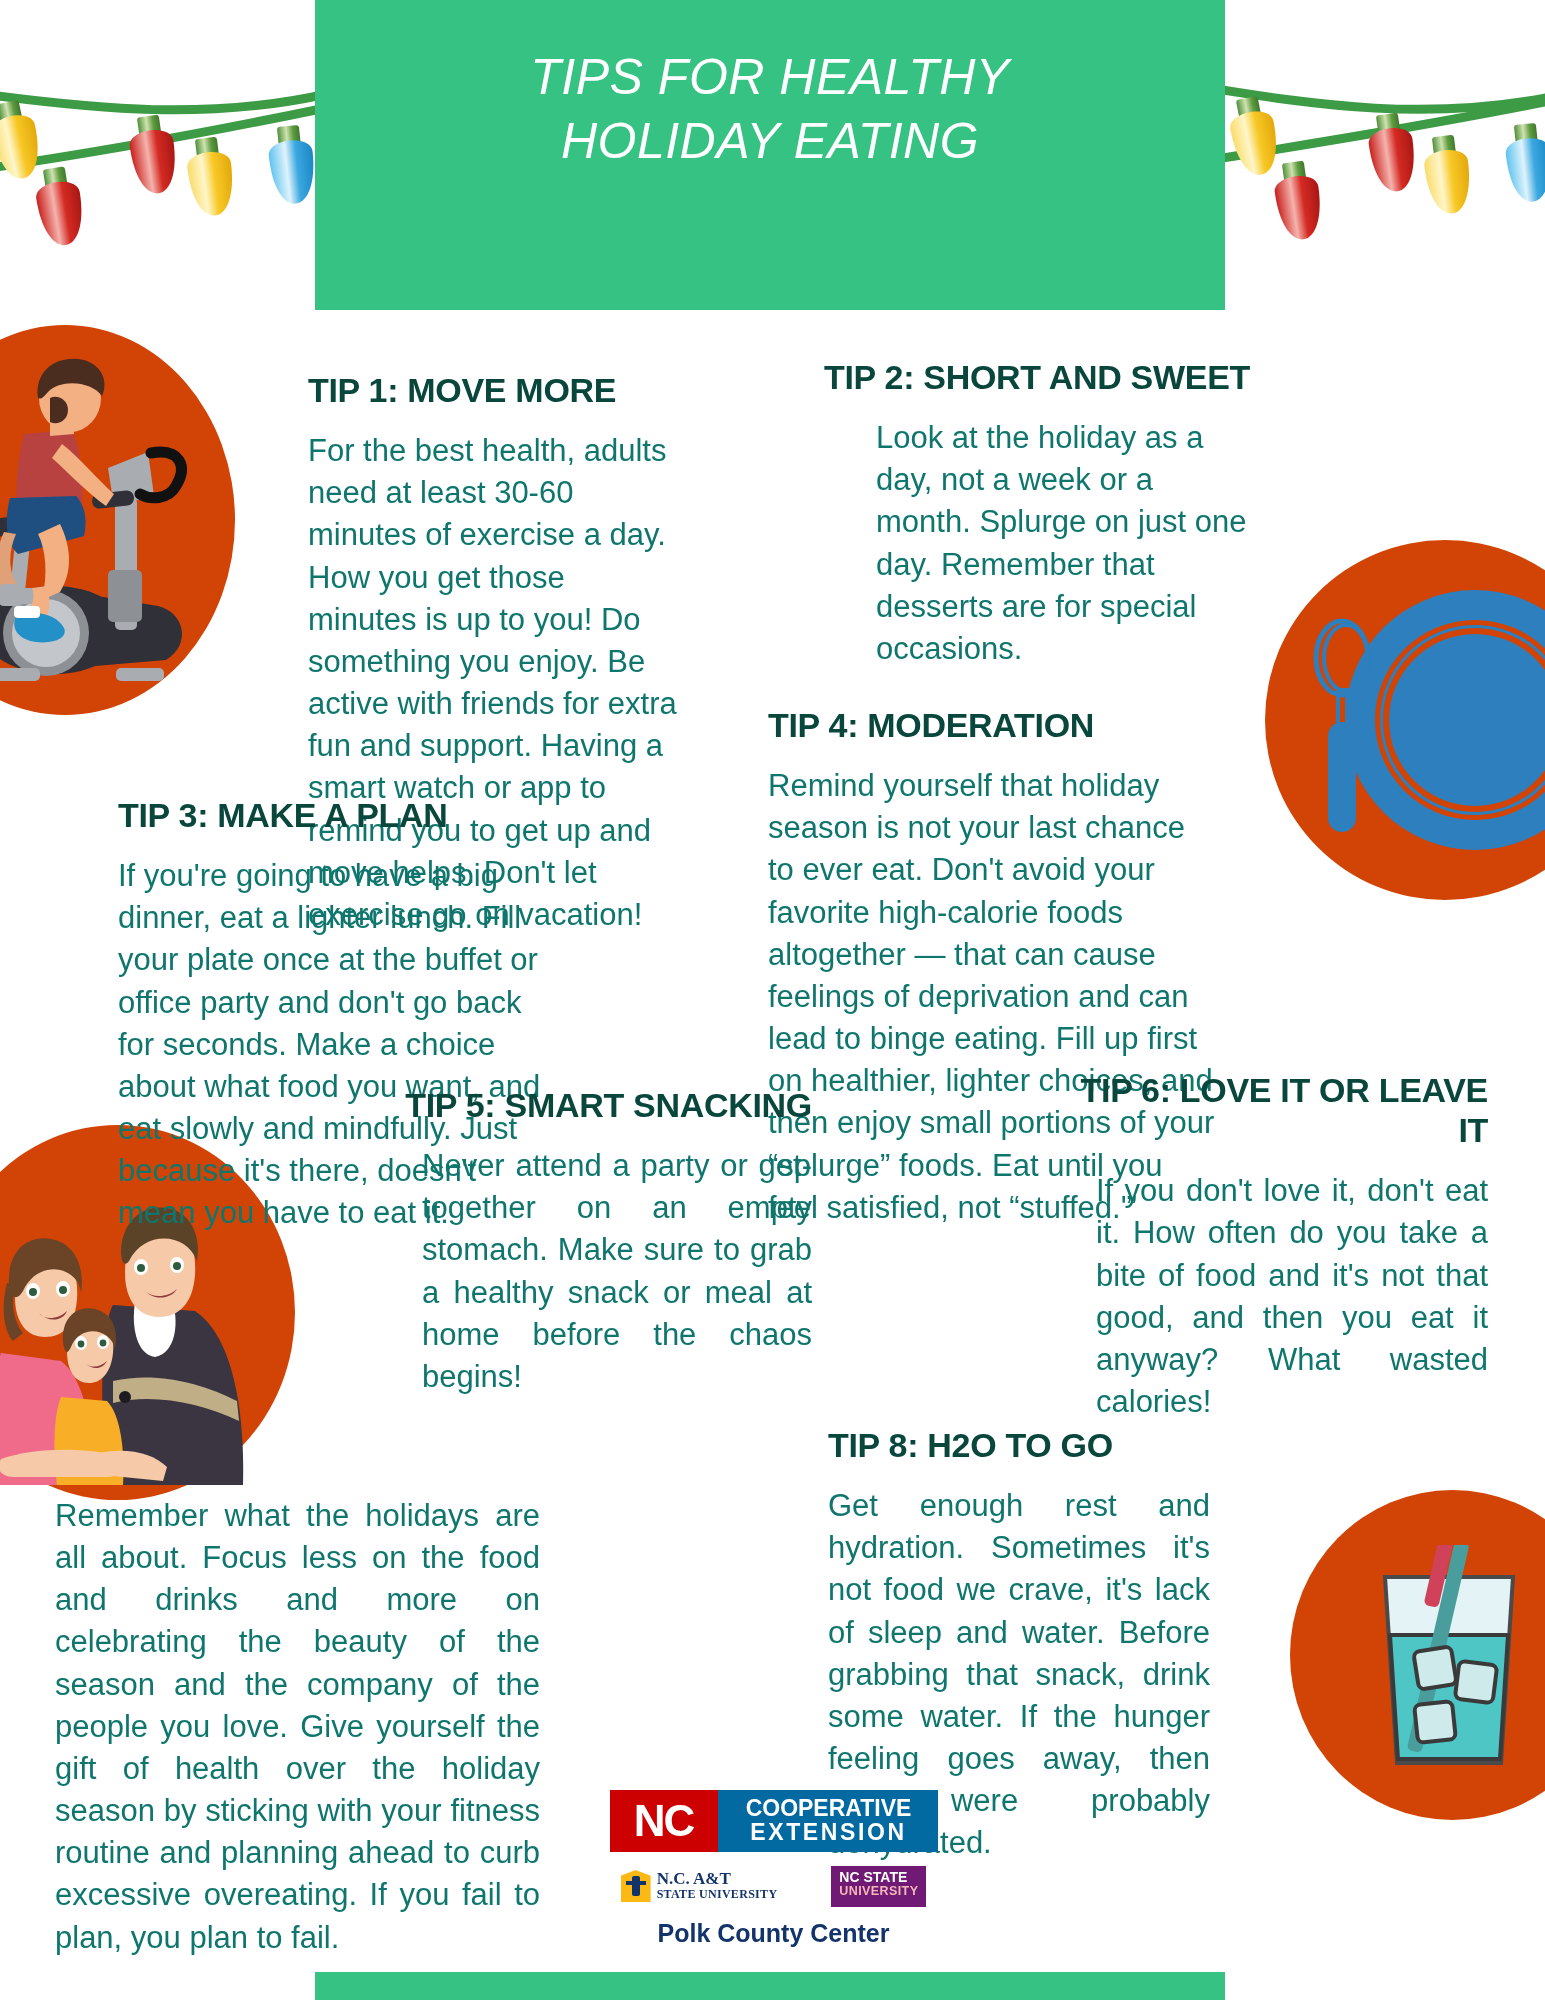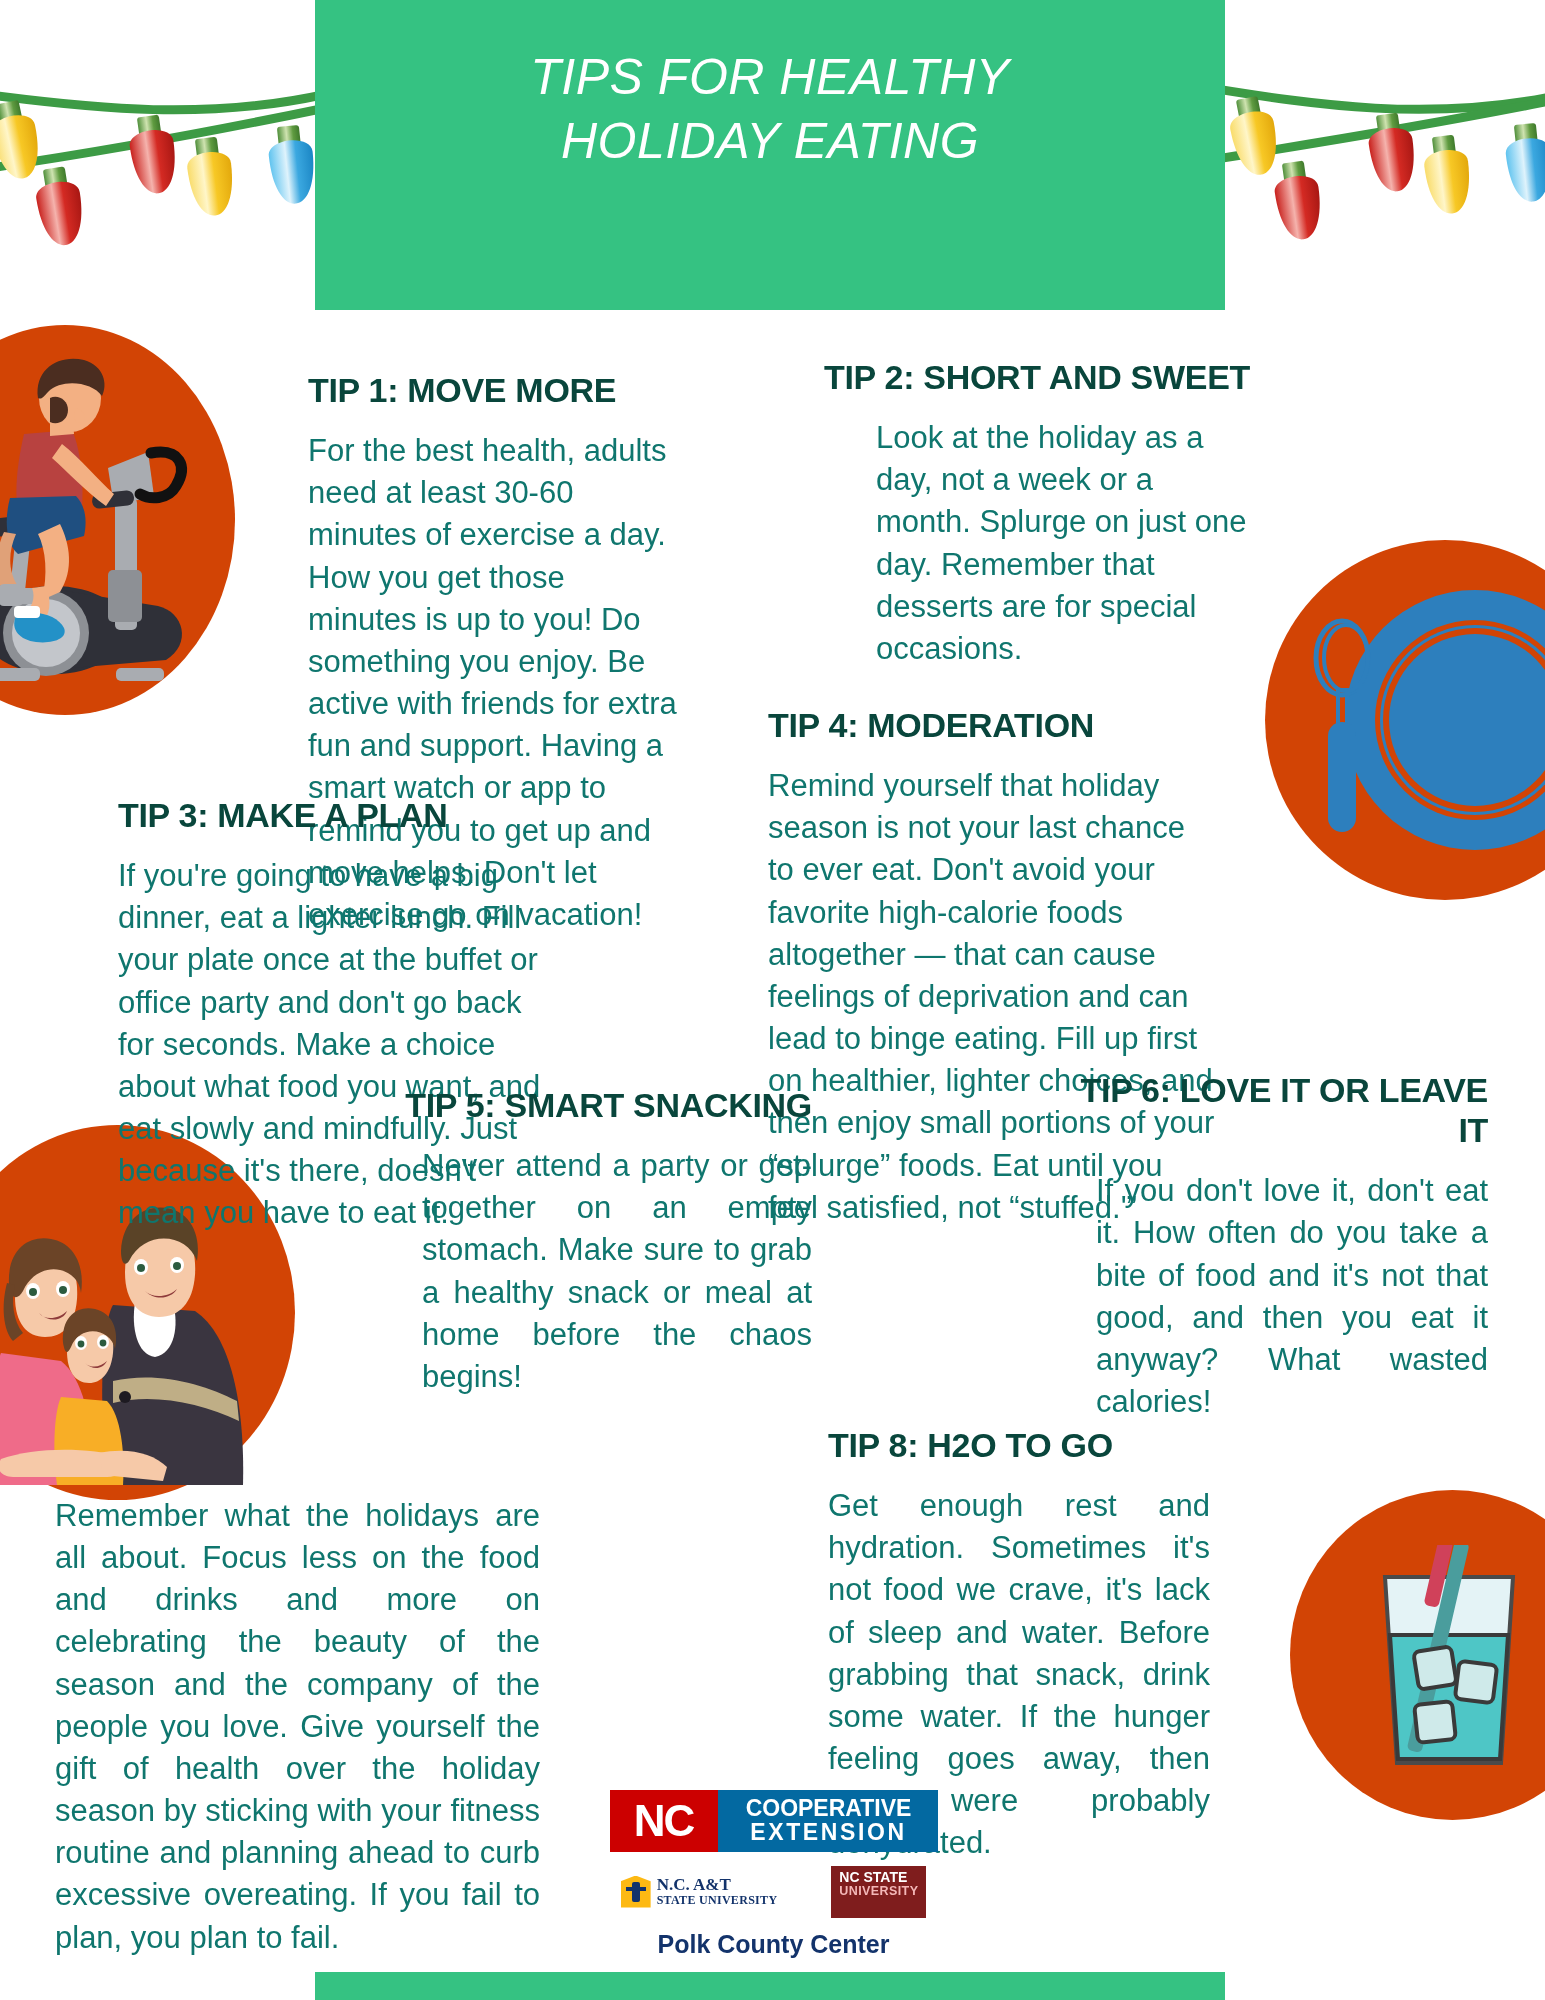--- a/index.html
+++ b/index.html
@@ -96,21 +96,21 @@
     width:8px; height:20px; background:#13336b; border-radius:2px;
   }
   .ncat-mark::after{
     content:""; position:absolute; left:50%; top:11px; transform:translateX(-50%);
     width:20px; height:4px; background:#13336b;
   }
   .ncat-txt { text-align:left; }
   .ncat-txt .a { color:#13336b; font-weight:bold; font-size:17px; line-height:1; font-family:"Liberation Serif", serif; }
   .ncat-txt .b { color:#13336b; font-weight:bold; font-size:12px; letter-spacing:0.3px; line-height:1.3; font-family:"Liberation Serif", serif; }
   .ncstate {
-    background:#7f1d1d; padding:4px 8px 20px; text-align:left;
+    background:#701a75; padding:4px 8px 9px; text-align:left;
   }
   .ncstate .a { color:#fff; font-weight:bold; font-size:14px; line-height:1.05; }
   .ncstate .b { color:#f4b7b7; font-weight:bold; font-size:12.5px; line-height:1.05; letter-spacing:0.4px; }
   .county {
     color:#13336b; font-weight:bold; font-size:25px; margin-top:12px;
   }
 
   
   .footer-band {
     position:absolute; left:315px; bottom:0; width:910px; height:28px;

